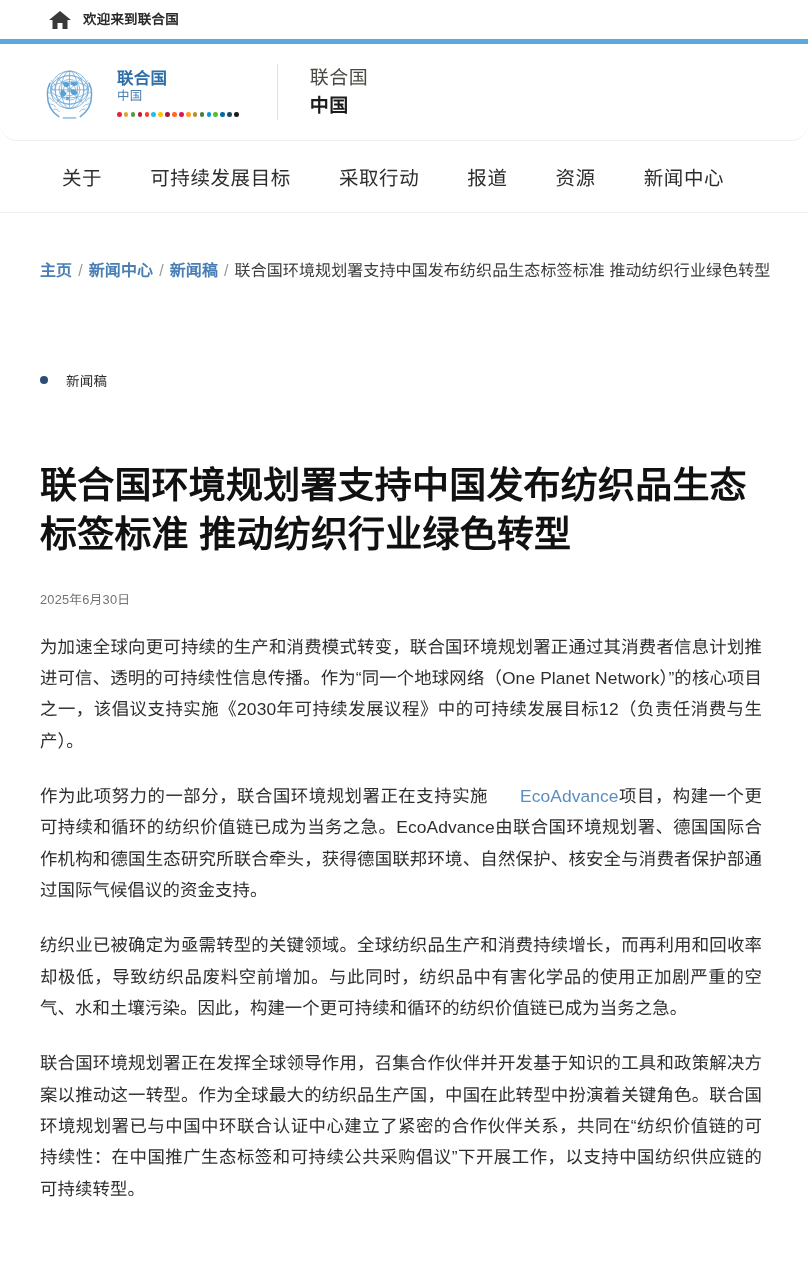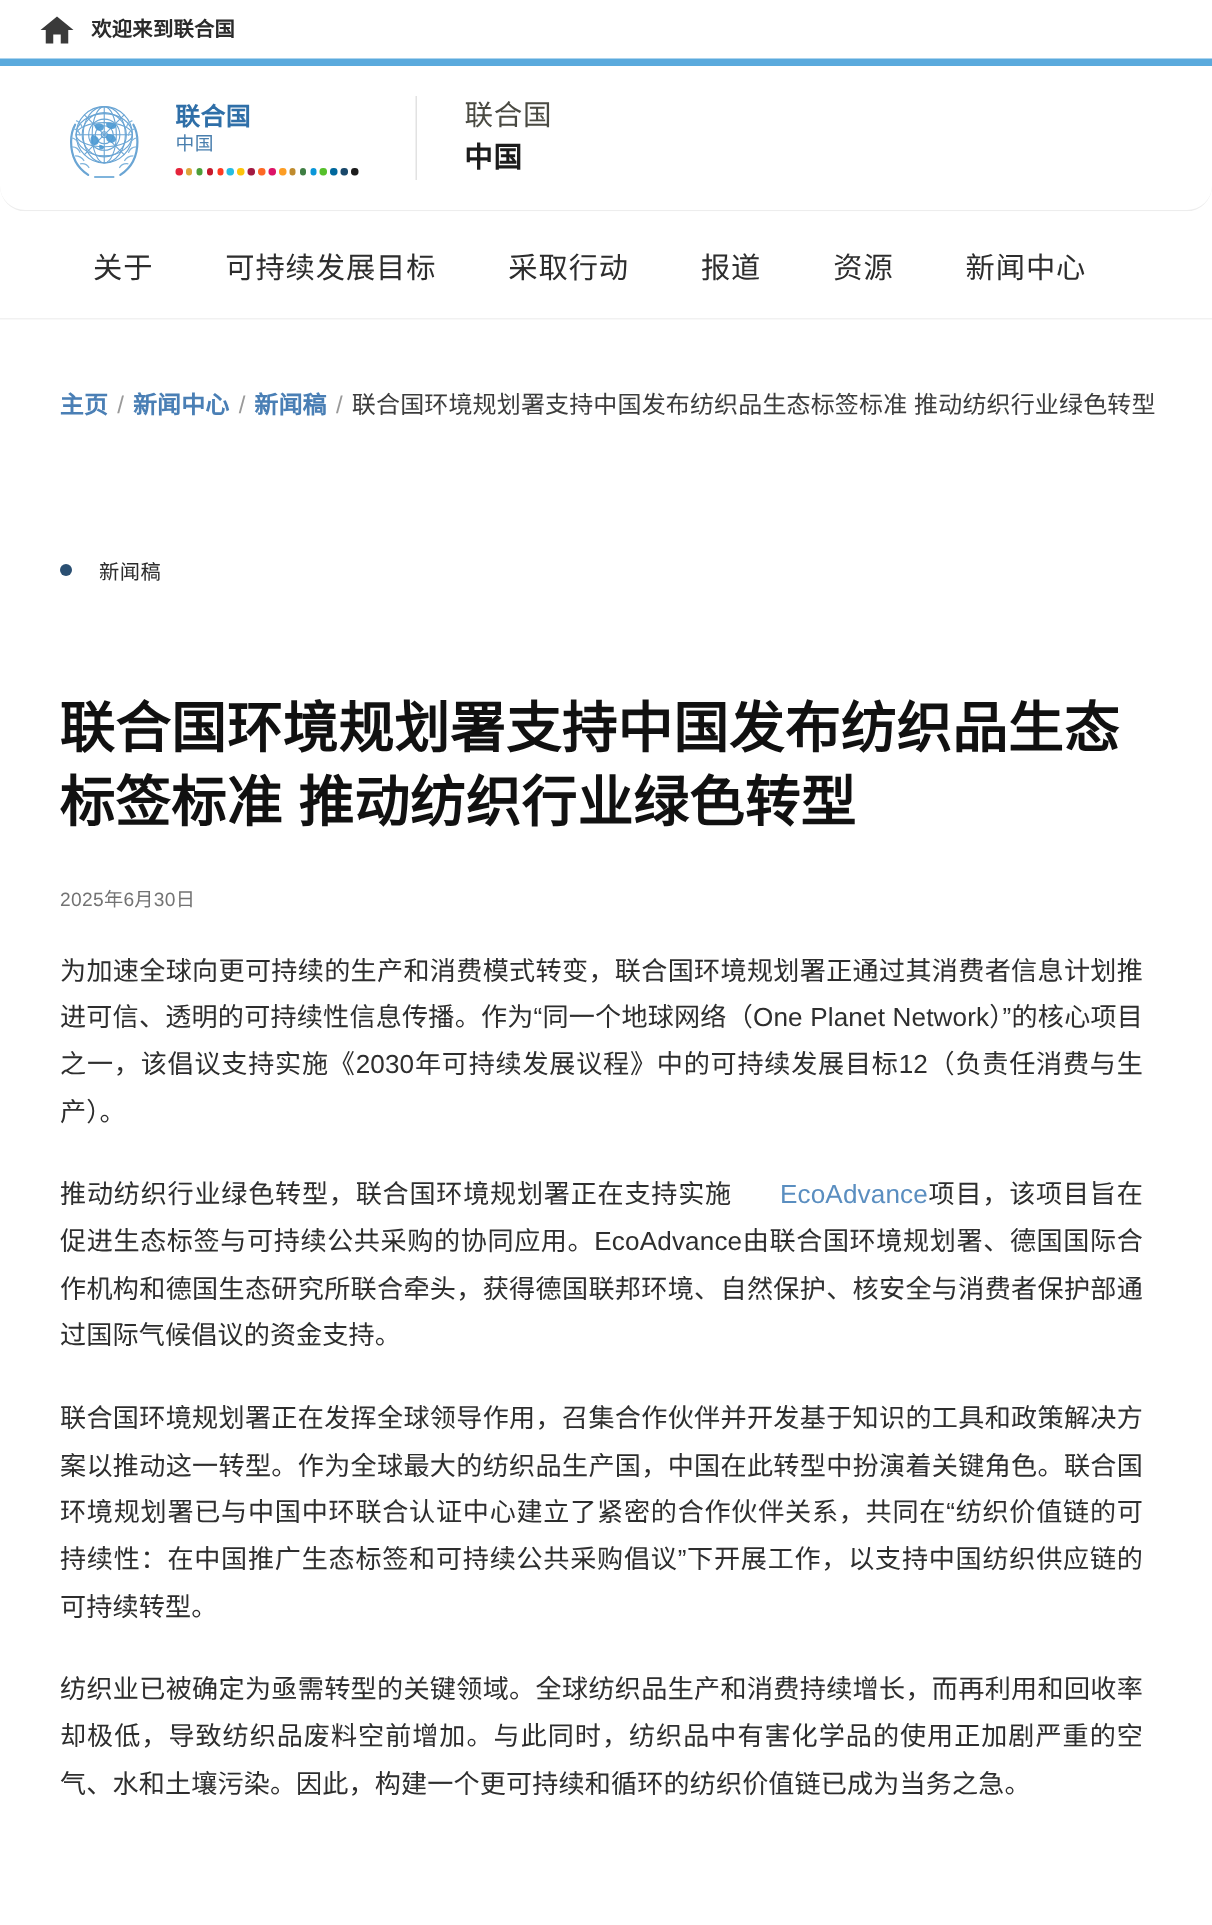--- a/index.html
+++ b/index.html
@@ -15,21 +15,21 @@
     overflow: hidden;
     position: relative;
   }
 
   
   .top-bar {
     height: 39px;
     background: #ffffff;
     display: flex;
     align-items: center;
-    padding-left: 26px;
+    padding-left: 48px;
     border-bottom: none;
   }
   .home-icon {
     width: 24px; height: 20px;
     display: inline-block;
     position: relative;
     margin-right: 11px;
     flex: none;
   }
   .home-icon svg { display: block; }
@@ -337,18 +337,18 @@
     <span class="bullet"></span>
     <span class="cat-label">新闻稿</span>
   </div>
 
   <h1 class="headline">联合国环境规划署支持中国发布纺织品生态标签标准 推动纺织行业绿色转型</h1>
 
   <div class="pubdate">2025年6月30日</div>
 
   <div class="body-copy">
     <p>为加速全球向更可持续的生产和消费模式转变，联合国环境规划署正通过其消费者信息计划推进可信、透明的可持续性信息传播。作为“同一个地球网络（One Planet Network）”的核心项目之一，该倡议支持实施《2030年可持续发展议程》中的可持续发展目标12（负责任消费与生产）。</p>
-    <p><span>推动纺织行业绿色转型，联合国环境规划署正在支持实施</span><a class="inline-link" href="#">EcoAdvance</a><span>项目，该项目旨在促进生态标签与可持续公共采购的协同应用。EcoAdvance由联合国环境规划署、德国国际合作机构和德国生态研究所联合牵头，获得德国联邦环境、自然保护、核安全与消费者保护部通过国际气候倡议的资金支持。</span></p>
+    <p><span>作为此项努力的一部分，联合国环境规划署正在支持实施</span><a class="inline-link" href="#">EcoAdvance</a><span>项目，构建一个更可持续和循环的纺织价值链已成为当务之急。EcoAdvance由联合国环境规划署、德国国际合作机构和德国生态研究所联合牵头，获得德国联邦环境、自然保护、核安全与消费者保护部通过国际气候倡议的资金支持。</span></p>
+    <p>纺织业已被确定为亟需转型的关键领域。全球纺织品生产和消费持续增长，而再利用和回收率却极低，导致纺织品废料空前增加。与此同时，纺织品中有害化学品的使用正加剧严重的空气、水和土壤污染。因此，构建一个更可持续和循环的纺织价值链已成为当务之急。</p>
     <p>联合国环境规划署正在发挥全球领导作用，召集合作伙伴并开发基于知识的工具和政策解决方案以推动这一转型。作为全球最大的纺织品生产国，中国在此转型中扮演着关键角色。联合国环境规划署已与中国中环联合认证中心建立了紧密的合作伙伴关系，共同在“纺织价值链的可持续性：在中国推广生态标签和可持续公共采购倡议”下开展工作，以支持中国纺织供应链的可持续转型。</p>
-    <p>纺织业已被确定为亟需转型的关键领域。全球纺织品生产和消费持续增长，而再利用和回收率却极低，导致纺织品废料空前增加。与此同时，纺织品中有害化学品的使用正加剧严重的空气、水和土壤污染。因此，构建一个更可持续和循环的纺织价值链已成为当务之急。</p>
   </div>
 
 </div>
 
 </body></html>

